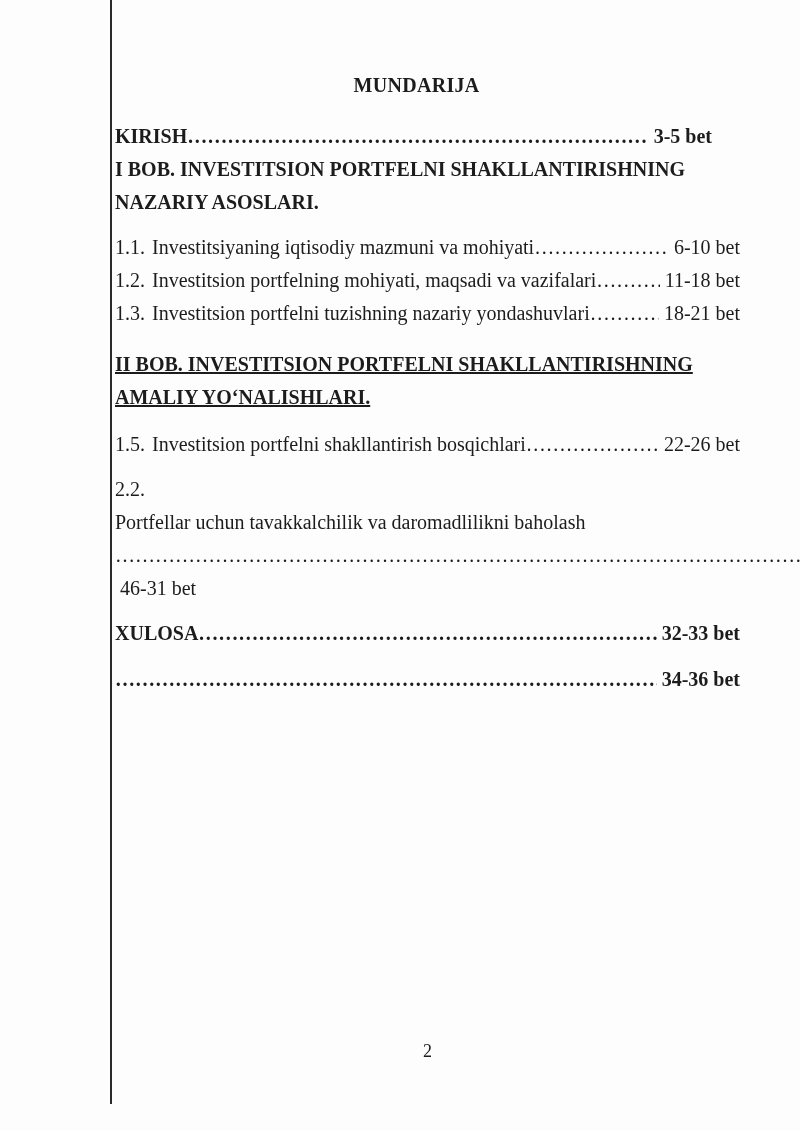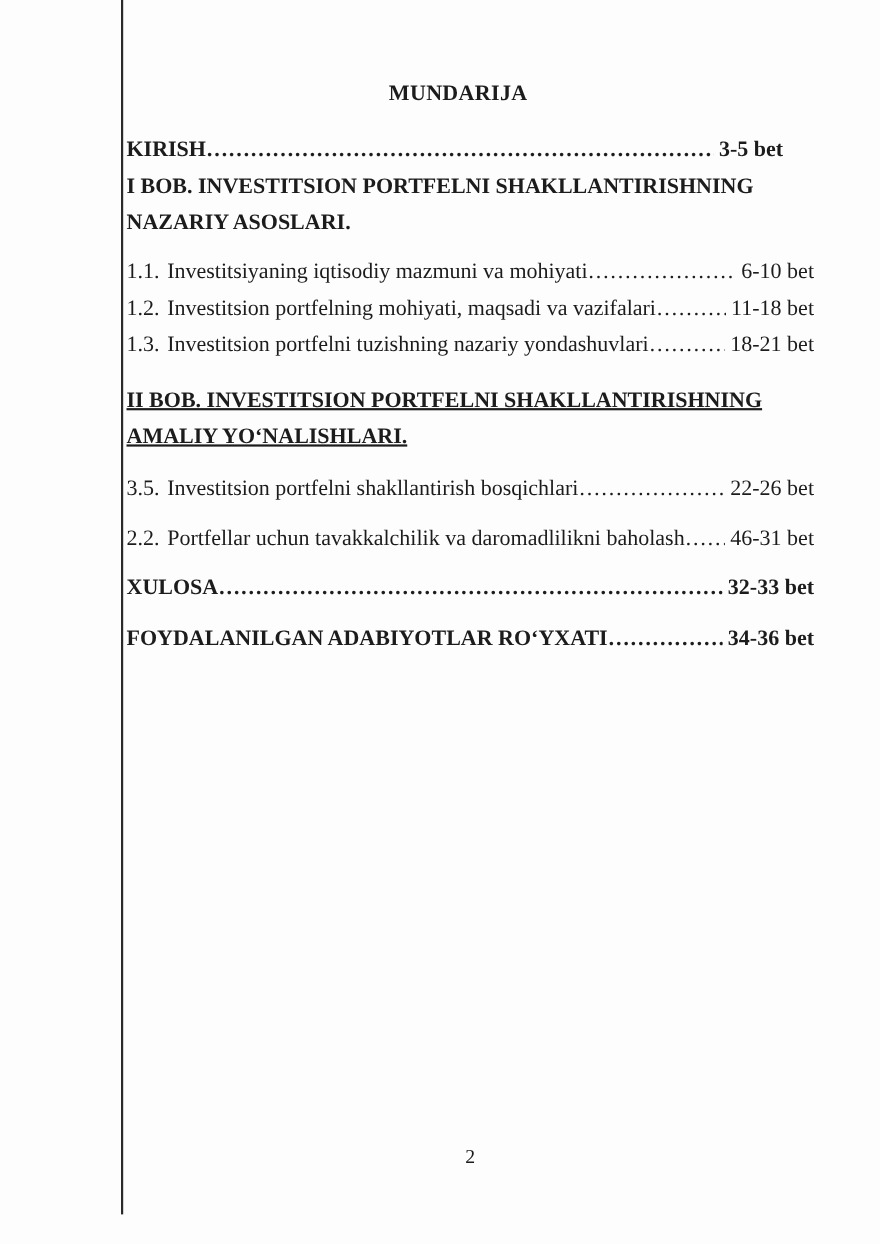--- a/index.html
+++ b/index.html
@@ -60,21 +60,21 @@
   .heading {
     font-weight: bold;
     font-size: 20px;
     line-height: 33px;
   }
   .m-kirish { margin-top: 18px; padding-right: 28px; }
   .m-ch1 { margin-top: 0; }
   .m-items1 { margin-top: 12px; }
   .m-ch2 { margin-top: 18px; text-decoration: underline; }
   .m-i21 { margin-top: 14px; }
-  .m-i22 { margin-top: 12px; }
+  .m-i22 { margin-top: 12px; flex-direction: column; }
   .m-xulosa { margin-top: 12px; }
   .m-foyd { margin-top: 13px; }
   .footer {
     position: absolute;
     left: 115px;
     width: 625px;
     top: 1041px;
     text-align: center;
     font-size: 18px;
     line-height: 20px;
@@ -122,41 +122,40 @@
         <span class="pages">18-21 bet</span>
       </div>
     </div>
 
     <div class="heading m-ch2">
       <div>II BOB. INVESTITSION PORTFELNI SHAKLLANTIRISHNING</div>
       <div>AMALIY YO‘NALISHLARI.</div>
     </div>
 
     <div class="toc-line m-i21">
-      <span class="num">3.5.</span>
+      <span class="num">1.5.</span>
       <span class="label">Investitsion portfelni shakllantirish bosqichlari</span>
       <span class="leader">…………………………………………………………………………………………………………………………………………………………………………………………</span>
       <span class="pages">22-26 bet</span>
     </div>
 
     <div class="toc-line m-i22">
       <span class="num">2.2.</span>
       <span class="label">Portfellar uchun tavakkalchilik va daromadlilikni baholash</span>
       <span class="leader">…………………………………………………………………………………………………………………………………………………………………………………………</span>
       <span class="pages">46-31 bet</span>
     </div>
 
     <div class="toc-line bold m-xulosa">
       <span class="label">XULOSA</span>
       <span class="leader">…………………………………………………………………………………………………………………………………………………………………………………………</span>
       <span class="pages">32-33 bet</span>
     </div>
 
     <div class="toc-line bold m-foyd">
-      <span class="label">FOYDALANILGAN ADABIYOTLAR RO‘YXATI</span>
       <span class="leader">…………………………………………………………………………………………………………………………………………………………………………………………</span>
       <span class="pages">34-36 bet</span>
     </div>
 
   </div>
 
   <div class="footer">2</div>
 
 </div>
 

